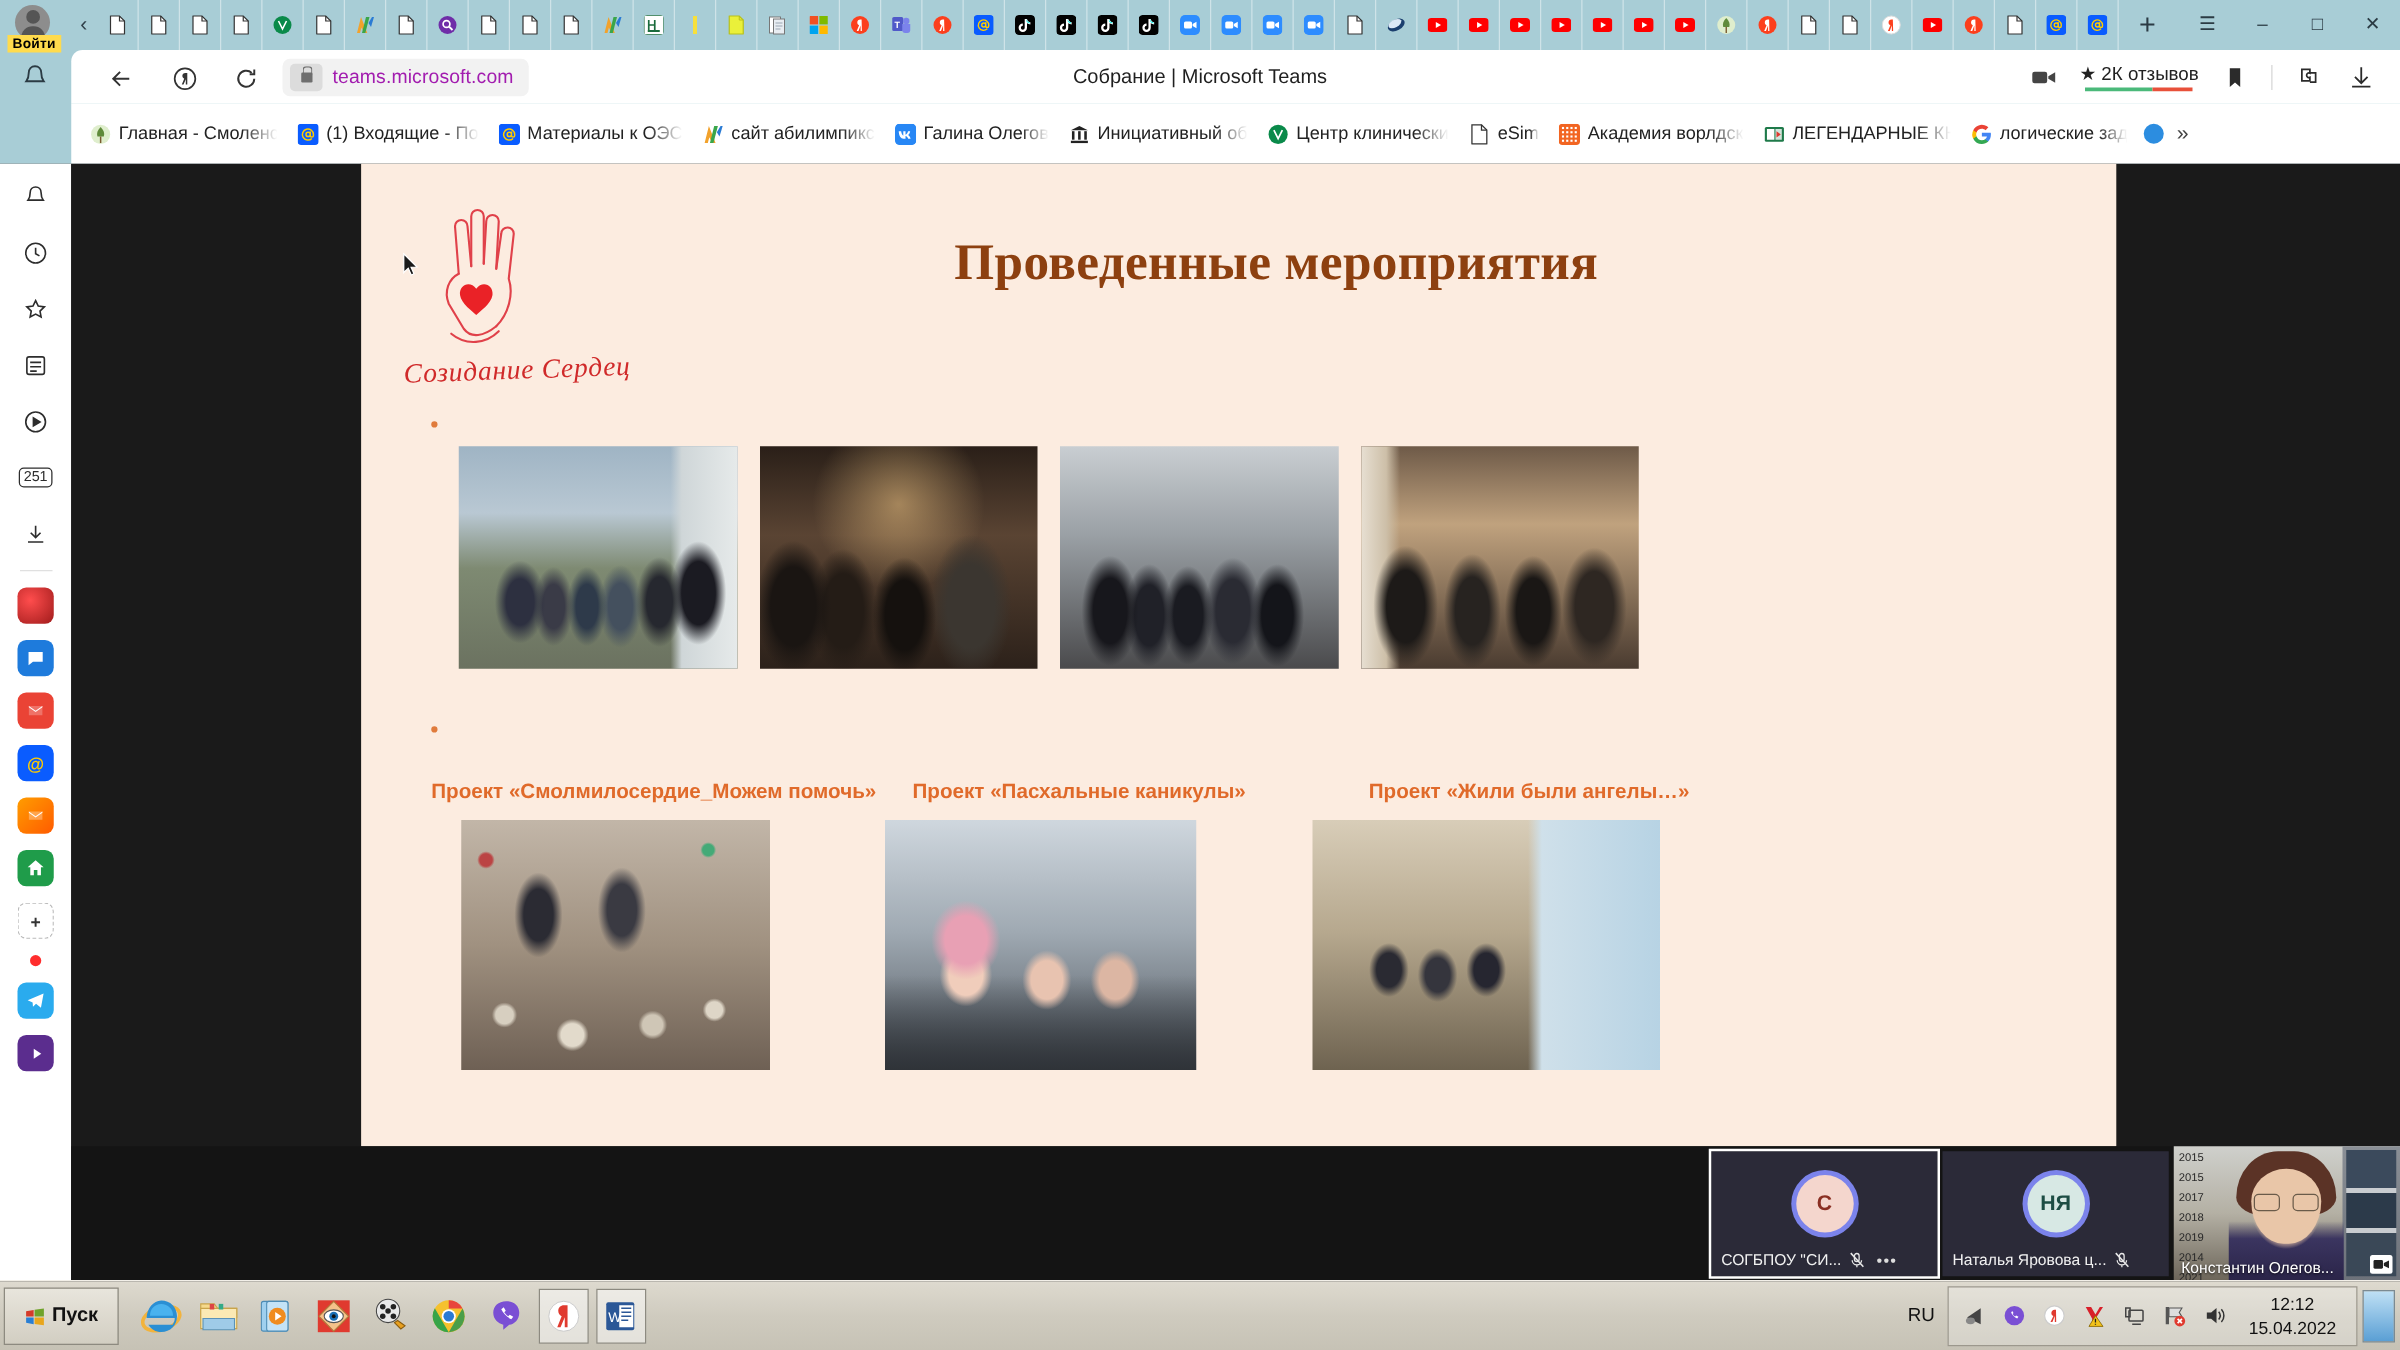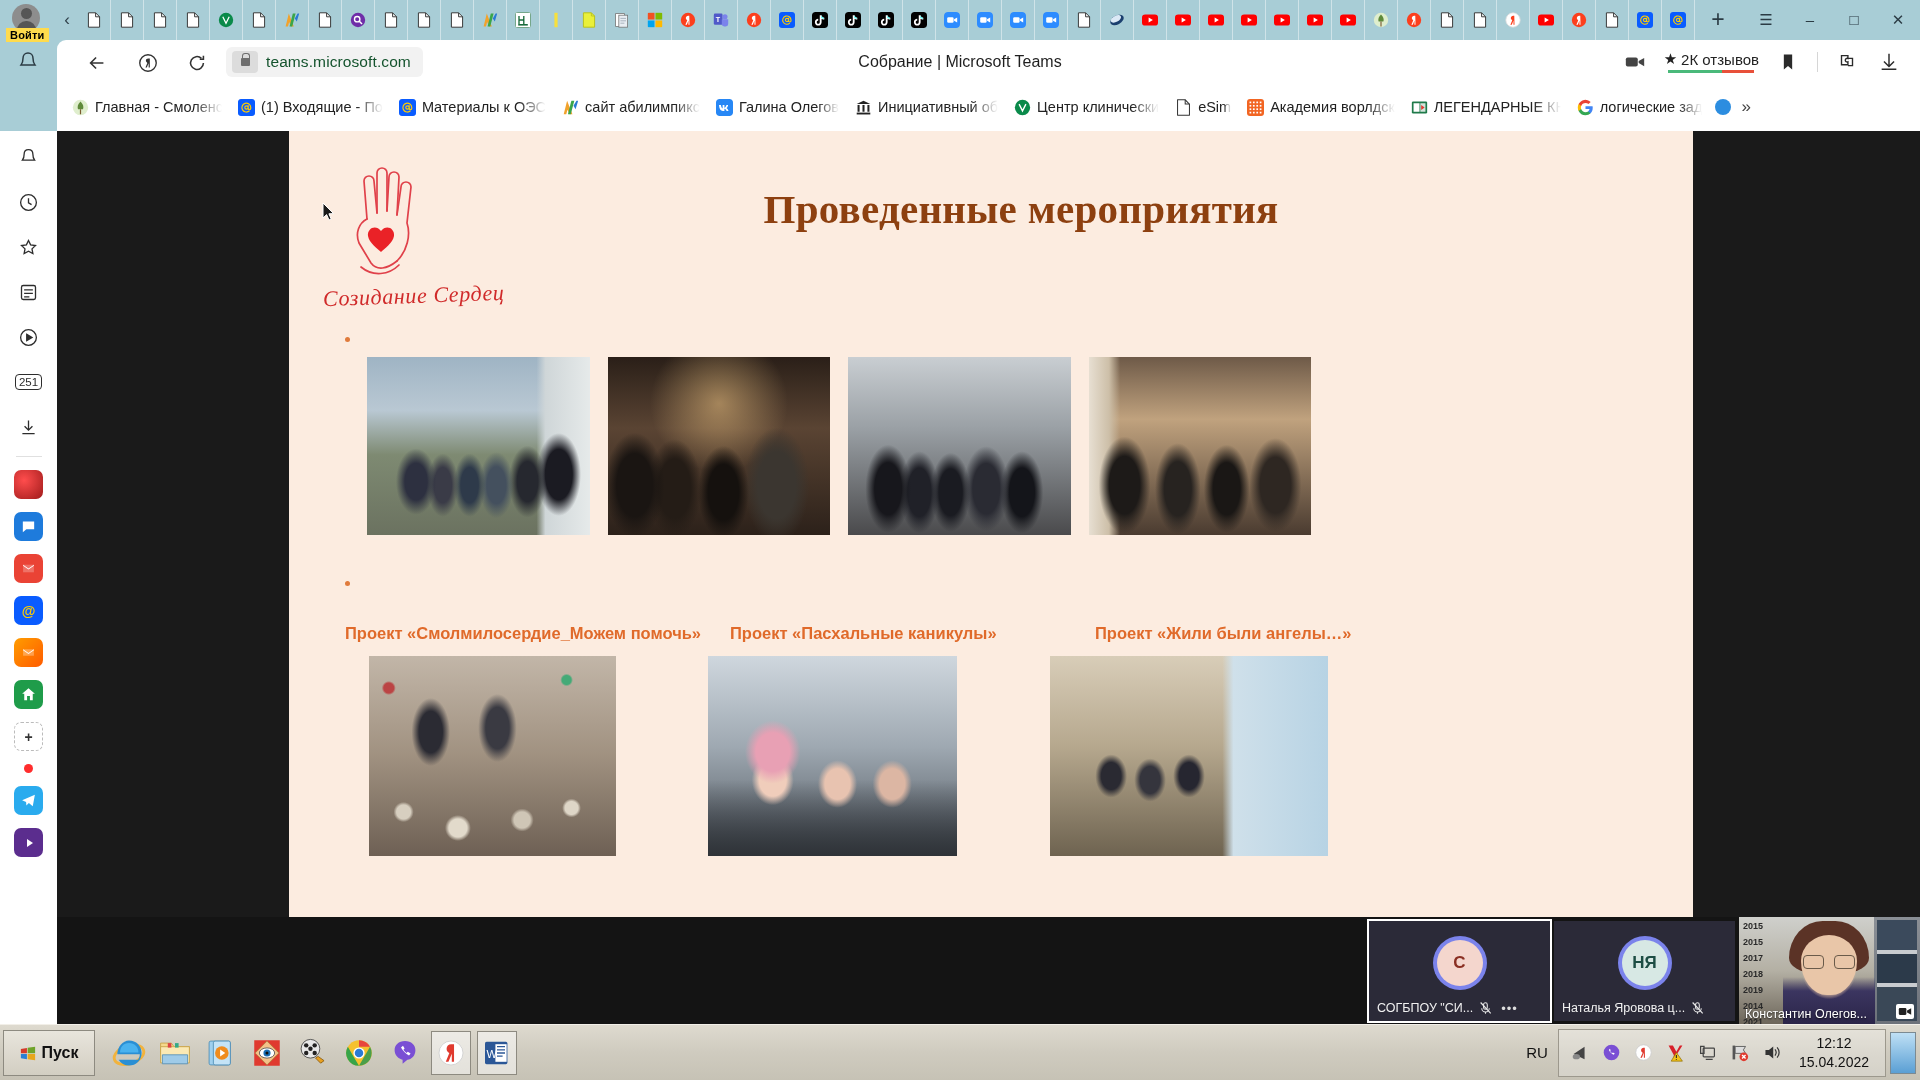--- a/index.html
+++ b/index.html
@@ -90,21 +90,21 @@
   }
   .lock-chip {
     width: 26px; height: 22px; border-radius: 4px; background: #dcdcdc;
     display: flex; align-items: center; justify-content: center;
   }
   .lock-glyph { width: 9px; height: 8px; background: #6e6e6e; border-radius: 1px; position: relative; }
   .lock-glyph::before {
     content:""; position:absolute; left:1.5px; top:-5px; width:6px; height:6px;
     border:1.6px solid #6e6e6e; border-bottom:none; border-radius:3px 3px 0 0;
   }
-  .url-text { font-size: 15.5px; color: #14532d; letter-spacing: .1px; }
+  .url-text { font-size: 15.5px; color: #a21caf; letter-spacing: .1px; }
   .page-title-center {
     position: absolute; left: 0; top: 0; width: 1920px; height: 43px;
     display: flex; align-items: center; justify-content: center;
     font-size: 16px; color: #1f1f1f; pointer-events: none;
   }
   .omni-right {
     position: absolute; right: 18px; top: 0; height: 43px;
     display: flex; align-items: center; gap: 16px;
   }
   .reviews {
@@ -382,21 +382,21 @@
   }
   .mic-off { width: 13px; height: 15px; flex: none; }
   .tile-more { margin-left: 3px; color: #ddd; font-size: 13px; letter-spacing: 1px; }
   .video-tile {
     width: 181px; height: 107px; position: relative; overflow: hidden;
     background: linear-gradient(180deg,#cfd0cc 0%,#b4b0a4 50%,#6d665a 100%);
     flex: none; margin-left: 4px;
   }
   .vt-years {
     position: absolute; left: 4px; top: 4px; display: flex; flex-direction: column;
-    gap: 6px; font-size: 9px; color: #2a2a2a; font-weight: bold;
+    gap: 6px; font-size: 9px; color: #2a2a2a; font-weight: normal;
   }
   .vt-person {
     position: absolute; left: 44px; top: 8px; width: 92px; height: 100px;
     background: radial-gradient(ellipse 40px 46px at 50% 42%, #e7c3a6 55%, transparent 70%),
                 linear-gradient(180deg, transparent 52%, #3b3560 66%, #2a2448 100%);
   }
   .vt-hair {
     position: absolute; left: 50px; top: 4px; width: 80px; height: 52px;
     background: #5b3326; border-radius: 40px 40px 30px 30px / 44px 44px 18px 18px;
   }

